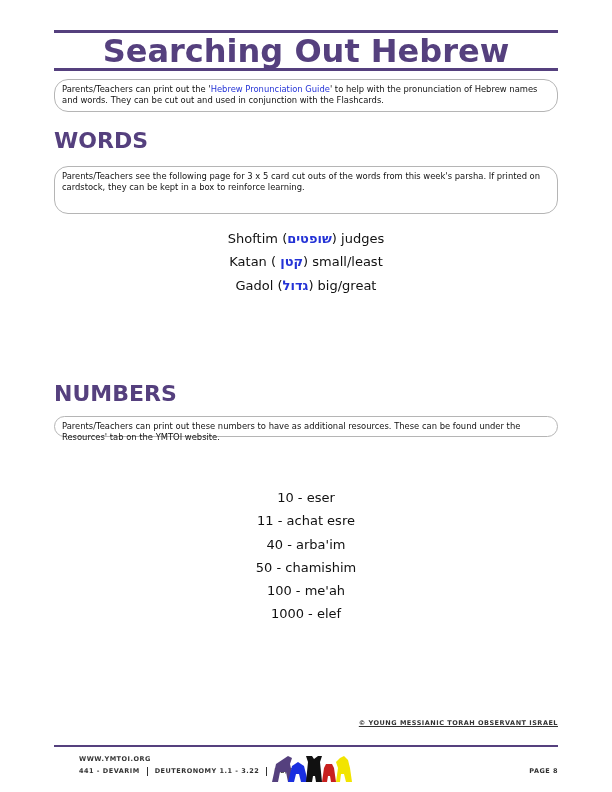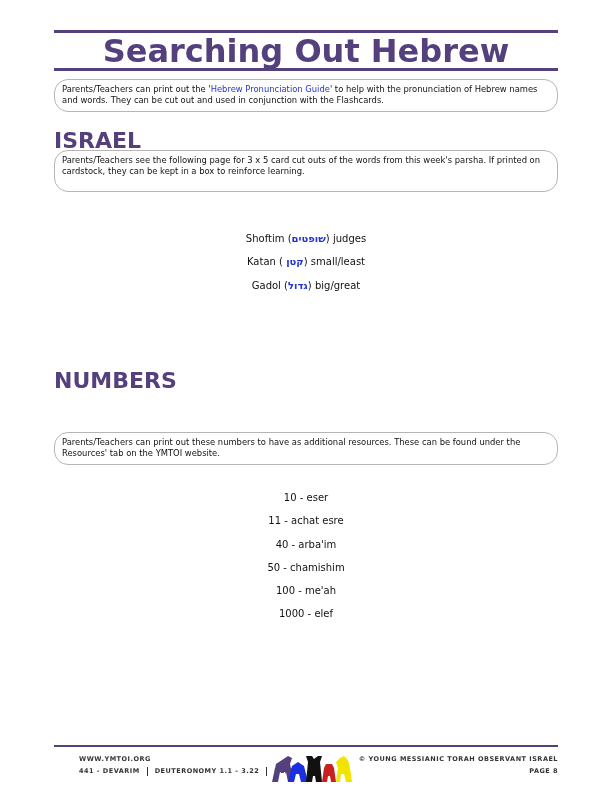--- a/index.html
+++ b/index.html
@@ -19,42 +19,42 @@
       border: 1px solid #b5b5b5; border-radius: 14px;
       padding: 4px 7px; font-size: 8.4px; line-height: 11px; color: #111;
     }
     .note .link { color: #2433d6; }
     .section {
       position: absolute; left: 54px; font-weight: bold; font-size: 22px;
       color: #55407e; line-height: 26px;
     }
     .center-list {
       position: absolute; left: 54px; width: 504px; text-align: center;
-      font-size: 10px; color: #111;
+      font-size: 13px; color: #111;
     }
     .center-list .row { height: 23.3px; line-height: 23.3px; }
     .heb { color: #2433d6; font-weight: bold; }
     .footer-text { position: absolute; font-size: 6.5px; color: #333; letter-spacing: 0.5px; font-weight: bold; margin-left: 25px; }
     .footer-sep { display: inline-block; width: 1px; height: 9px; background: #333; margin: 0 7px; vertical-align: middle; }
     .mascots { position: absolute; left: 268px; top: 752px; width: 90px; height: 32px; }
   </style>
 </head>
 <body>
 
 <div class="rule" style="top:30px;"></div>
 <div class="title">Searching Out Hebrew</div>
 <div class="rule" style="top:68px;"></div>
 
 <div class="note" style="top:79px; height:33px;">
   <span>Parents/Teachers can print out the '</span><span class="link">Hebrew Pronunciation Guide</span><span>' to help with the pronunciation of Hebrew names and words. They can be cut out and used in conjunction with the Flashcards.</span>
 </div>
 
-<div class="section" style="top:128px;">ISRAEL</div>
+<div class="section" style="top:128px;">WORDS</div>
 
-<div class="note" style="top:150px; height:42px;">
+<div class="note" style="top:166px; height:48px;">
   <span>Parents/Teachers see the following page for 3 x 5 card cut outs of the words from this week's parsha. If printed on cardstock, they can be kept in a box to reinforce learning.</span>
 </div>
 
 <div class="center-list" style="top:227px;">
   <div class="row">
     <span>Shoftim</span>
     (<span class="heb" dir="rtl">שופטים</span>)
     <span>judges</span>
   </div>
   <div class="row">
@@ -62,23 +62,23 @@
     ( <span class="heb" dir="rtl">קטן</span>)
     <span>small/least</span>
   </div>
   <div class="row">
     <span>Gadol</span>
     (<span class="heb" dir="rtl">גדול</span>)
     <span>big/great</span>
   </div>
 </div>
 
-<div class="section" style="top:368px;">NUMBERS</div>
+<div class="section" style="top:381px;">NUMBERS</div>
 
-<div class="note" style="top:416px; height:33px;margin-top:16px;">
+<div class="note" style="top:416px; height:21px;">
   <span>Parents/Teachers can print out these numbers to have as additional resources. These can be found under the Resources' tab on the YMTOI website.</span>
 </div>
 
 <div class="center-list" style="top:486px;">
   <div class="row">10 - eser</div>
   <div class="row">11 - achat esre</div>
   <div class="row">40 - arba'im</div>
   <div class="row">50 - chamishim</div>
   <div class="row">100 - me'ah</div>
   <div class="row">1000 - elef</div>
@@ -92,14 +92,14 @@
 </div>
 
 <svg class="mascots" viewBox="0 0 90 32">
   <path d="M4 30 L8 12 L14 8 L20 4 L24 6 L22 12 L26 30 L20 30 L18 20 L12 20 L10 30 Z" fill="#55407e"></path>
   <path d="M20 30 L24 14 L30 10 L36 14 L40 30 L33 30 L31 22 L28 22 L26 30 Z" fill="#1a2fe0"></path>
   <path d="M38 30 L40 10 L38 4 L44 4 L46 7 L50 4 L54 4 L52 10 L54 30 L48 30 L47 24 L45 24 L44 30 Z" fill="#111"></path>
   <path d="M54 30 L56 16 L58 12 L64 12 L66 16 L68 30 L63 30 L62 24 L60 24 L59 30 Z" fill="#c8201e"></path>
   <path d="M68 30 L70 16 L68 10 L72 6 L76 4 L80 8 L82 16 L84 30 L78 30 L76 22 L73 22 L72 30 Z" fill="#f2e400"></path>
 </svg>
 
-<div class="footer-text" style="right:54px; top:755px; text-align:right;">© YOUNG MESSIANIC TORAH OBSERVANT ISRAEL</div>
+<div class="footer-text" style="right:54px; top:719px; text-align:right;text-decoration:underline;">© YOUNG MESSIANIC TORAH OBSERVANT ISRAEL</div>
 <div class="footer-text" style="right:54px; top:767px; ">PAGE 8</div>
 
 </body></html>

